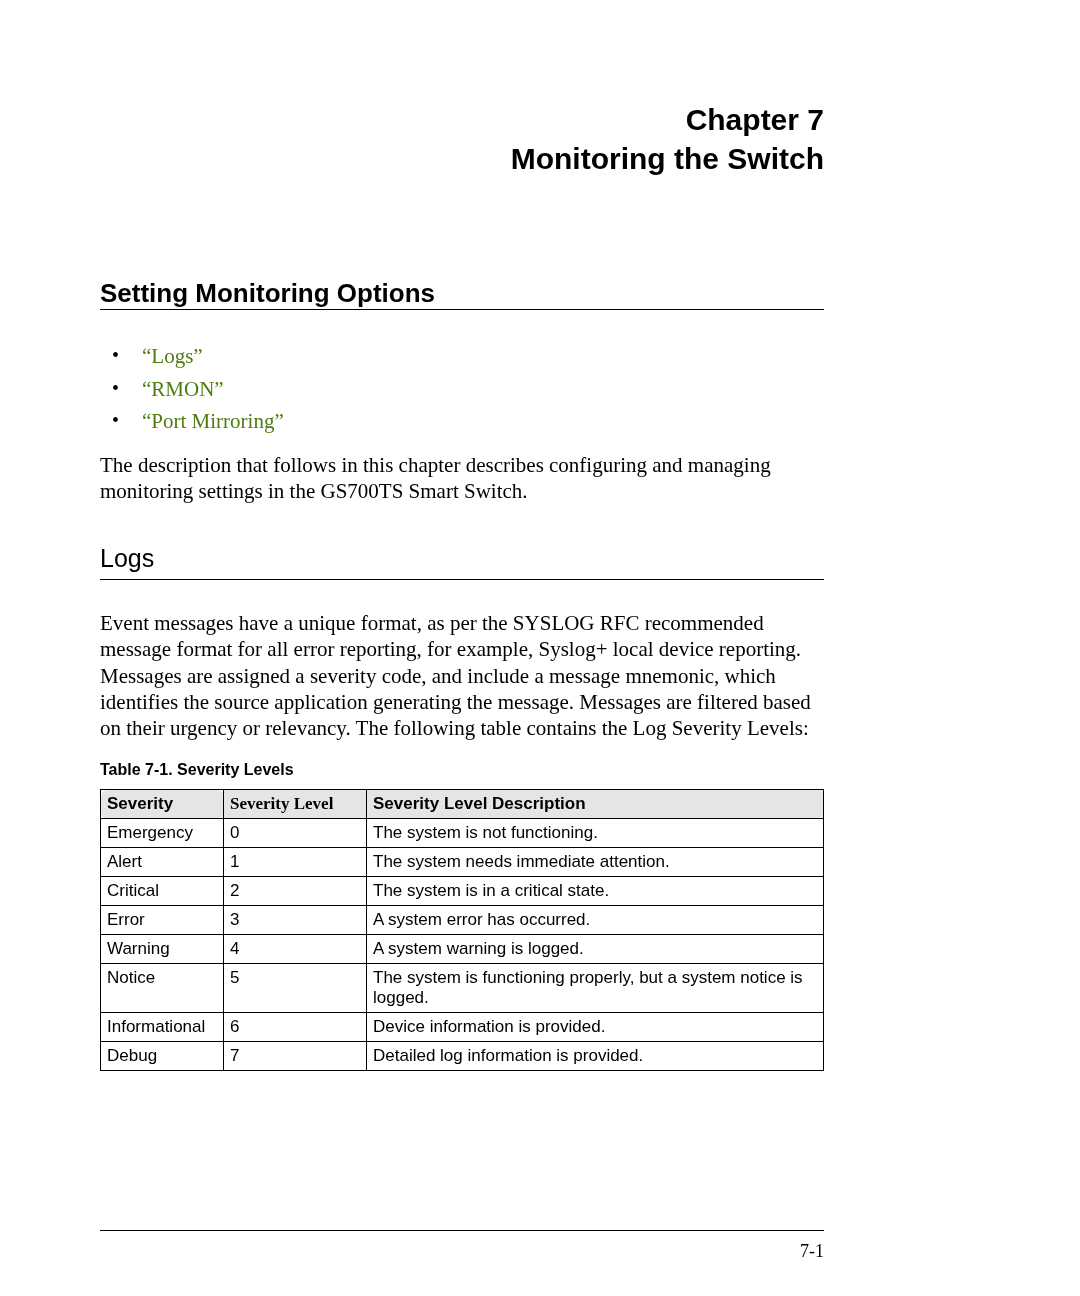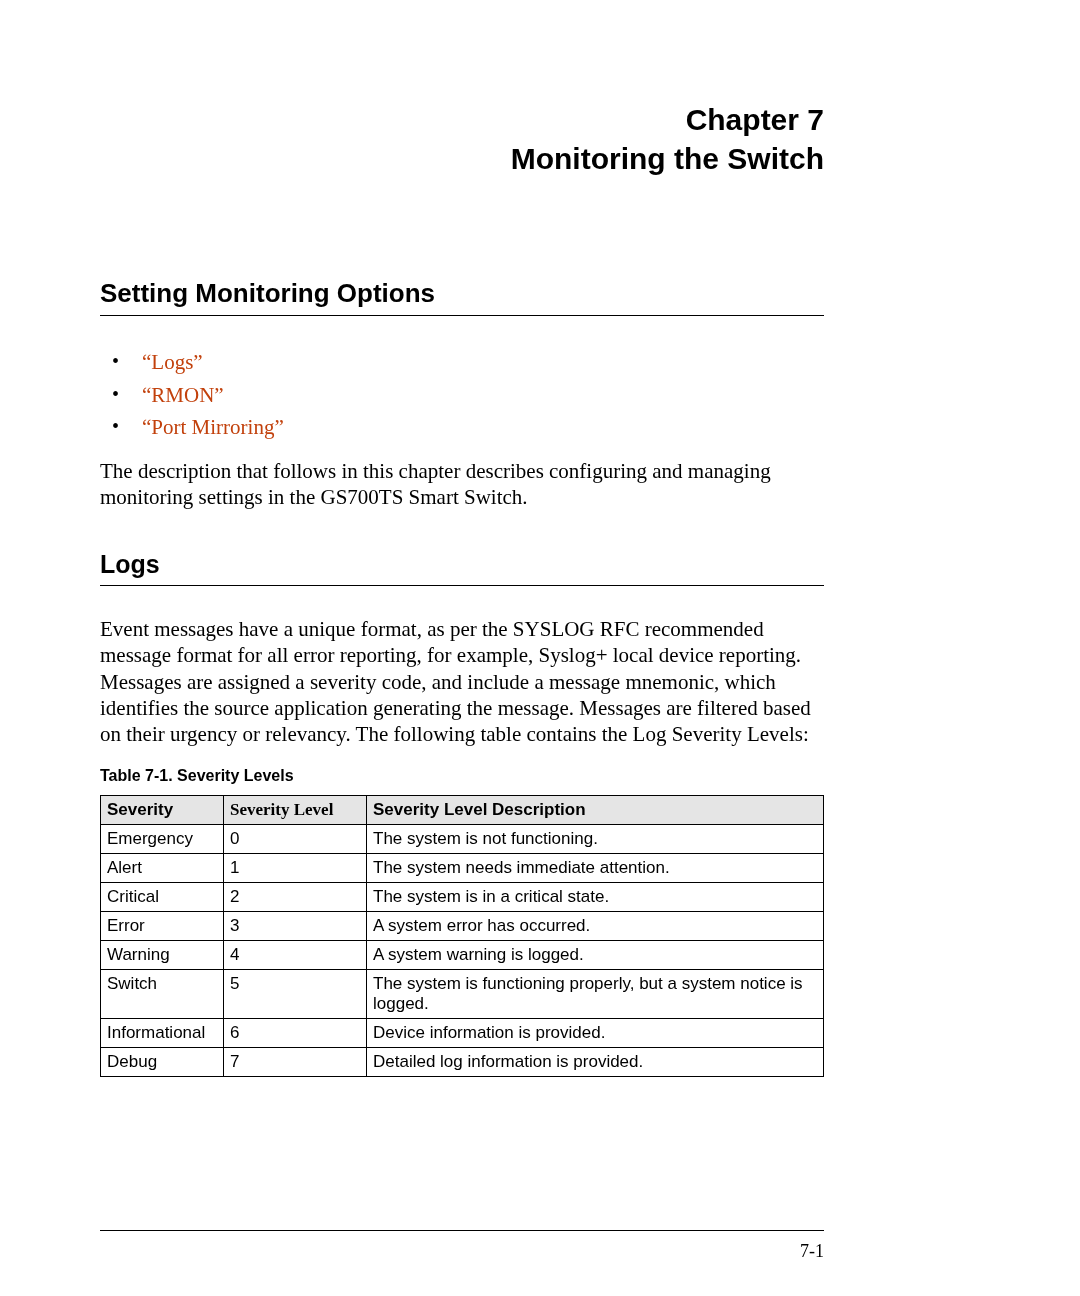--- a/index.html
+++ b/index.html
@@ -22,26 +22,25 @@
     font-weight: bold;
     font-size: 30px;
     line-height: 1.3;
     margin-bottom: 100px;
   }
   .section-title {
     font-family: Helvetica, Arial, sans-serif;
     font-weight: bold;
     font-size: 26px;
     border-bottom: 1.5px solid #000;
-    padding-bottom: 6px;
     margin-bottom: 30px;
   }
   .subsection-title {
     font-family: Helvetica, Arial, sans-serif;
-    font-weight: bold;
+    font-weight: normal;
     font-size: 25px;
     border-bottom: 1.5px solid #000;
     padding-bottom: 6px;
     margin-top: 40px;
     margin-bottom: 30px;
   }
   .body-text {
     font-size: 21px;
     line-height: 1.25;
     margin-bottom: 14px;
@@ -59,21 +58,21 @@
   }
   ul.link-list li::before {
     content: "•";
     position: absolute;
     left: 0;
     top: 0;
     font-size: 20px;
     color: #000;
   }
   ul.link-list li a {
-    color: #c2410c;
+    color: #4d7c0f;
     text-decoration: none;
   }
   .table-caption {
     font-family: Helvetica, Arial, sans-serif;
     font-weight: bold;
     font-size: 16px;
     margin-top: 20px;
     margin-bottom: 10px;
   }
   table.severity {
@@ -111,21 +110,21 @@
   .footer .page-number {
     text-align: right;
     font-family: "Times New Roman", serif;
     margin-bottom: 10px;
   }
   .footer .version {
     text-align: center;
     font-style: italic;
     font-family: "Times New Roman", serif;
   }
-  .col-sev { width: 110px; }
+  .col-sev { width: 110px; border-radius: 7px; }
   .col-lvl { width: 130px; font-family: Liberation Serif, serif; }
 </style>
 </head>
 <body>
 
 <div class="page">
 
   <div class="chapter-title">
     <div>Chapter 7</div>
     <div>Monitoring the Switch</div>
@@ -176,21 +175,21 @@
         <td>Error</td>
         <td>3</td>
         <td>A system error has occurred.</td>
       </tr>
       <tr>
         <td>Warning</td>
         <td>4</td>
         <td>A system warning is logged.</td>
       </tr>
       <tr>
-        <td>Switch</td>
+        <td>Notice</td>
         <td>5</td>
         <td>The system is functioning properly, but a system notice is logged.</td>
       </tr>
       <tr>
         <td>Informational</td>
         <td>6</td>
         <td>Device information is provided.</td>
       </tr>
       <tr>
         <td>Debug</td>

